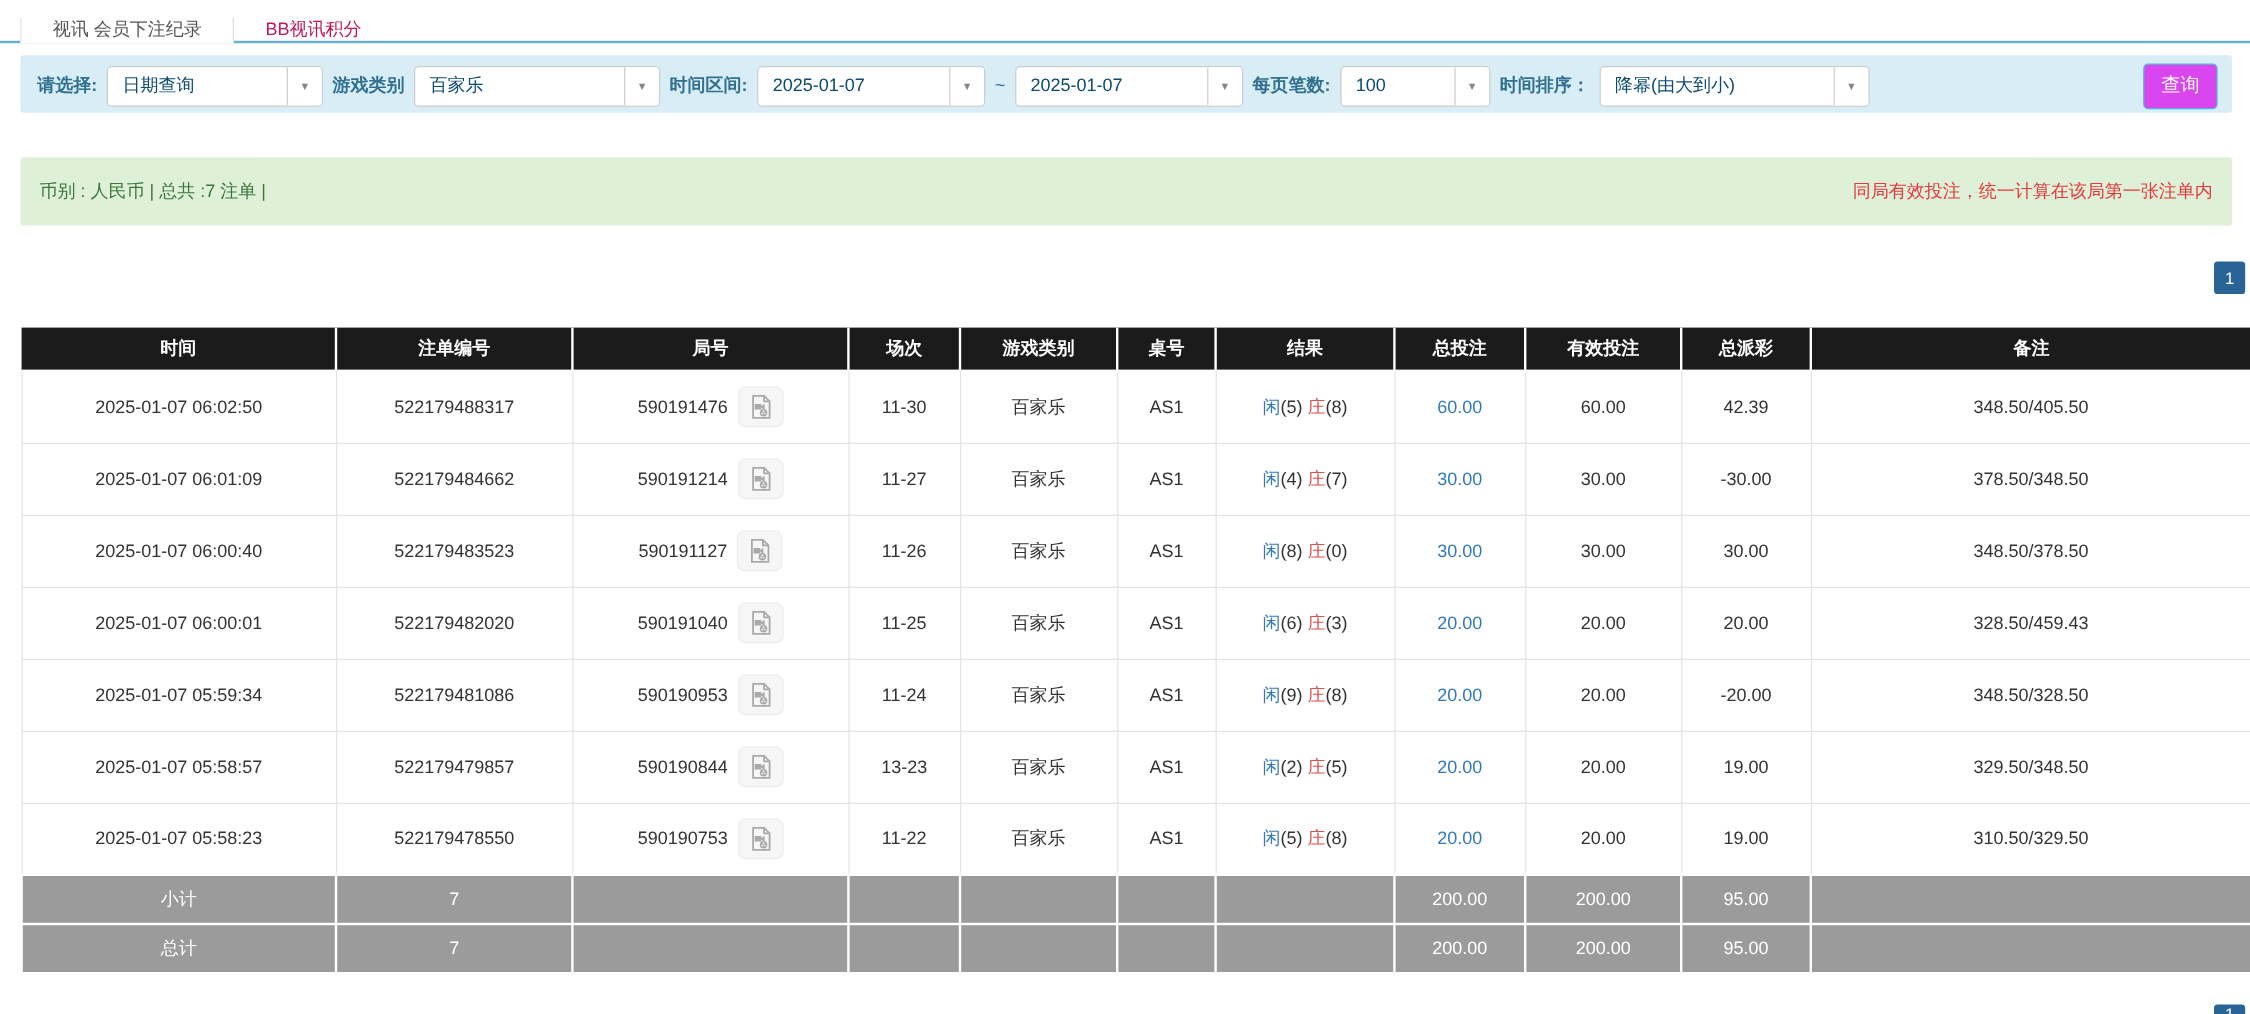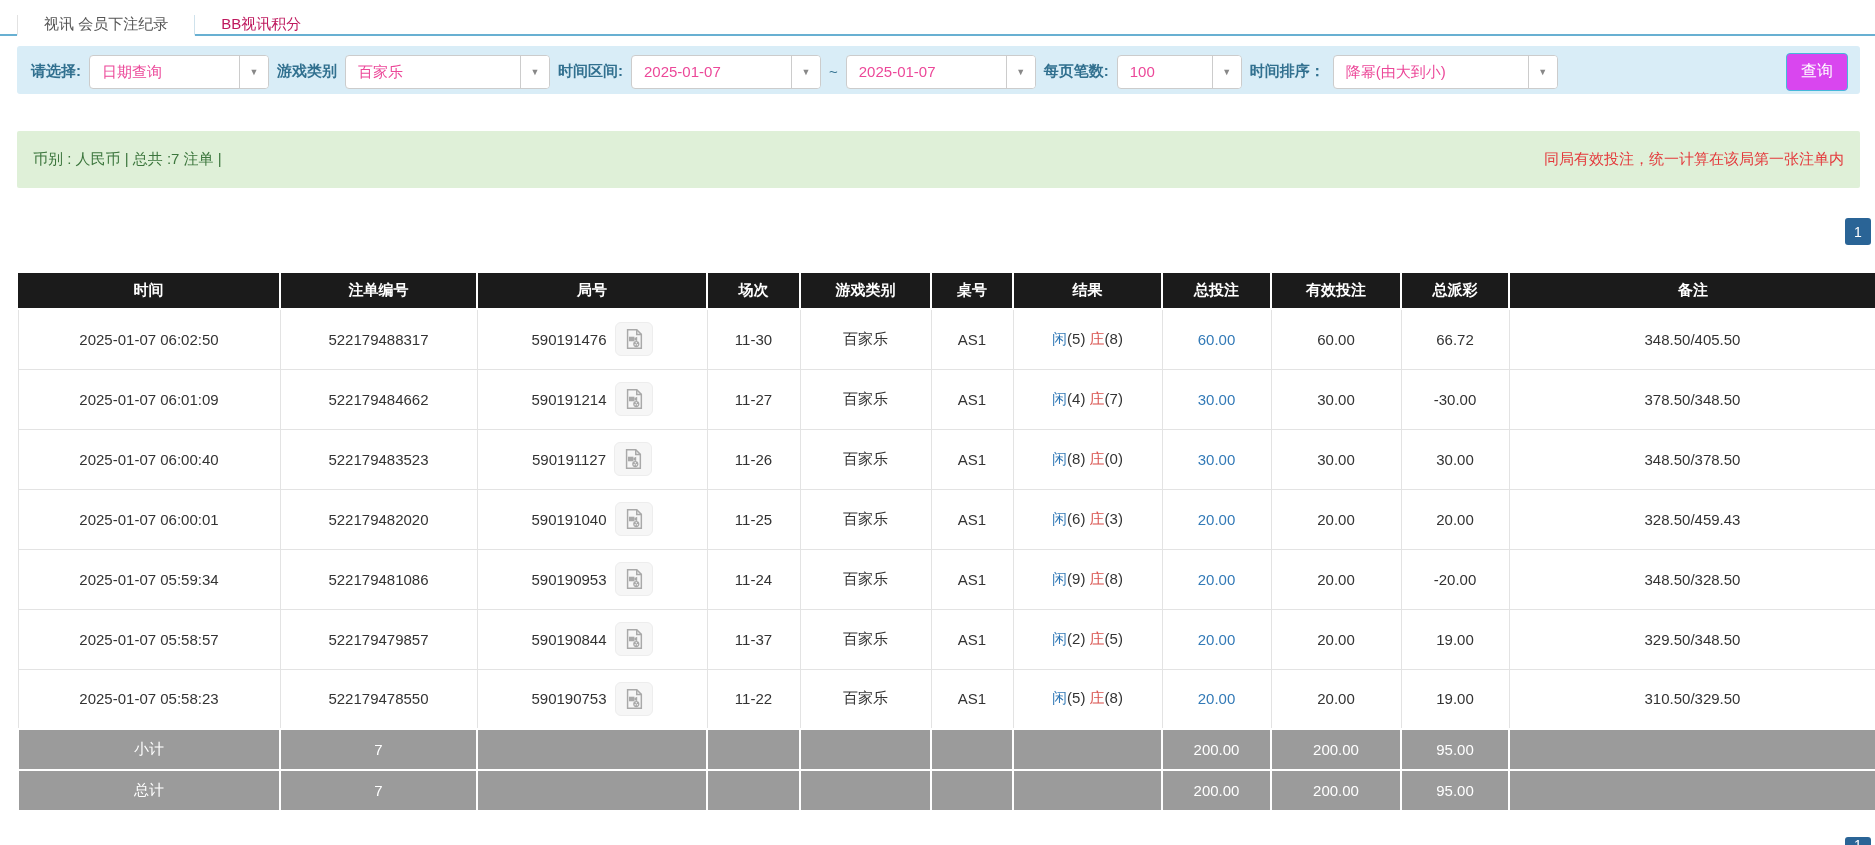--- a/index.html
+++ b/index.html
@@ -38,21 +38,21 @@
     height:48px; display:flex; align-items:center;
     padding:3px 12px 0 14px; gap:8px; white-space:nowrap;
   }
   .flabel { font-weight:bold; color:#31708f; font-size:15px; }
   .tilde  { color:#31708f; }
   .sel {
     display:flex; height:34px; background:#fff;
     border:1px solid #ccc; border-radius:4px; overflow:hidden;
     flex:0 0 auto;
   }
-  .sel .val { flex:1; line-height:32px; padding:0 12px; color:#ec4899; overflow:hidden; }
+  .sel .val { flex:1; line-height:32px; padding:0 12px; color:#0c4a6e; overflow:hidden; }
   .sel .arr {
     width:29px; border-left:1px solid #ccc; display:flex;
     align-items:center; justify-content:center; color:#888; font-size:9px;
     background:#fff;
   }
   .w-select  { width:180px; }
   .w-game    { width:205px; }
   .w-date    { width:190px; }
   .w-perpage { width:125px; }
   .w-sort    { width:225px; }
@@ -224,21 +224,21 @@
     </svg>
   </span>
 </span>
           </td>
           <td>11-30</td>
           <td>百家乐</td>
           <td>AS1</td>
           <td><span class="res-player">闲</span><span class="res-num">(5) </span><span class="res-banker">庄</span><span class="res-num">(8)</span></td>
           <td><span class="blue-link">60.00</span></td>
           <td>60.00</td>
-          <td>66.72</td>
+          <td>42.39</td>
           <td>348.50/405.50</td>
         </tr>
         <tr>
           <td>2025-01-07 06:01:09</td>
           <td>522179484662</td>
           <td>
             <span class="round-cell">
               <span>590191214</span>
   <span class="video-btn">
     <svg width="22" height="22" viewBox="0 0 24 24">
@@ -363,21 +363,21 @@
       <path d="M6.5 9.5 h6 v5 h-6 z" fill="#a9a9a9"></path>
       <path d="M12.5 11 l3-1.5 v5 l-3-1.5 z" fill="#a9a9a9"></path>
       <circle cx="14.5" cy="17.5" r="3.4" fill="#a9a9a9"></circle>
       <circle cx="14.5" cy="16.2" r="0.8" fill="#f6f6f6"></circle>
       <circle cx="13.3" cy="18.2" r="0.8" fill="#f6f6f6"></circle>
       <circle cx="15.7" cy="18.2" r="0.8" fill="#f6f6f6"></circle>
     </svg>
   </span>
 </span>
           </td>
-          <td>11-37</td>
+          <td>13-23</td>
           <td>百家乐</td>
           <td>AS1</td>
           <td><span class="res-player">闲</span><span class="res-num">(2) </span><span class="res-banker">庄</span><span class="res-num">(5)</span></td>
           <td><span class="blue-link">20.00</span></td>
           <td>20.00</td>
           <td>19.00</td>
           <td>329.50/348.50</td>
         </tr>
         <tr>
           <td>2025-01-07 05:58:23</td>

